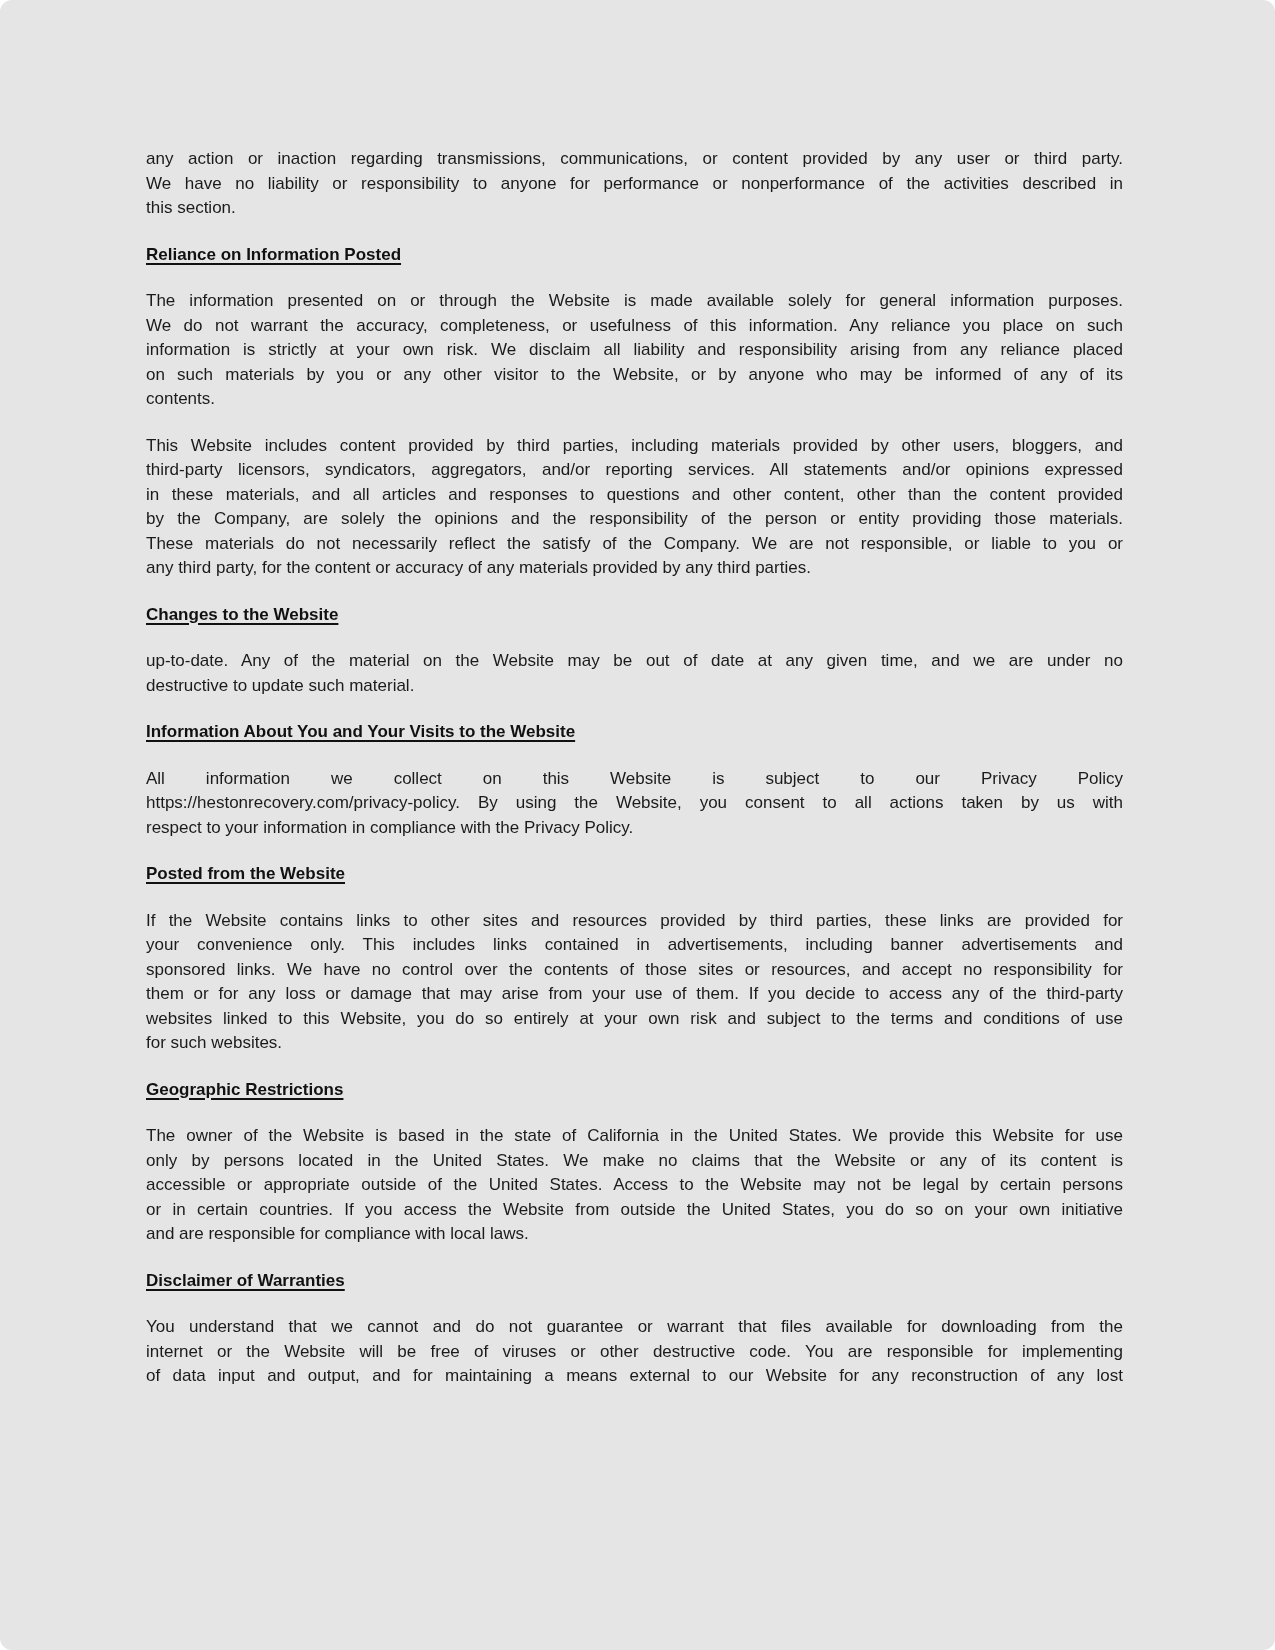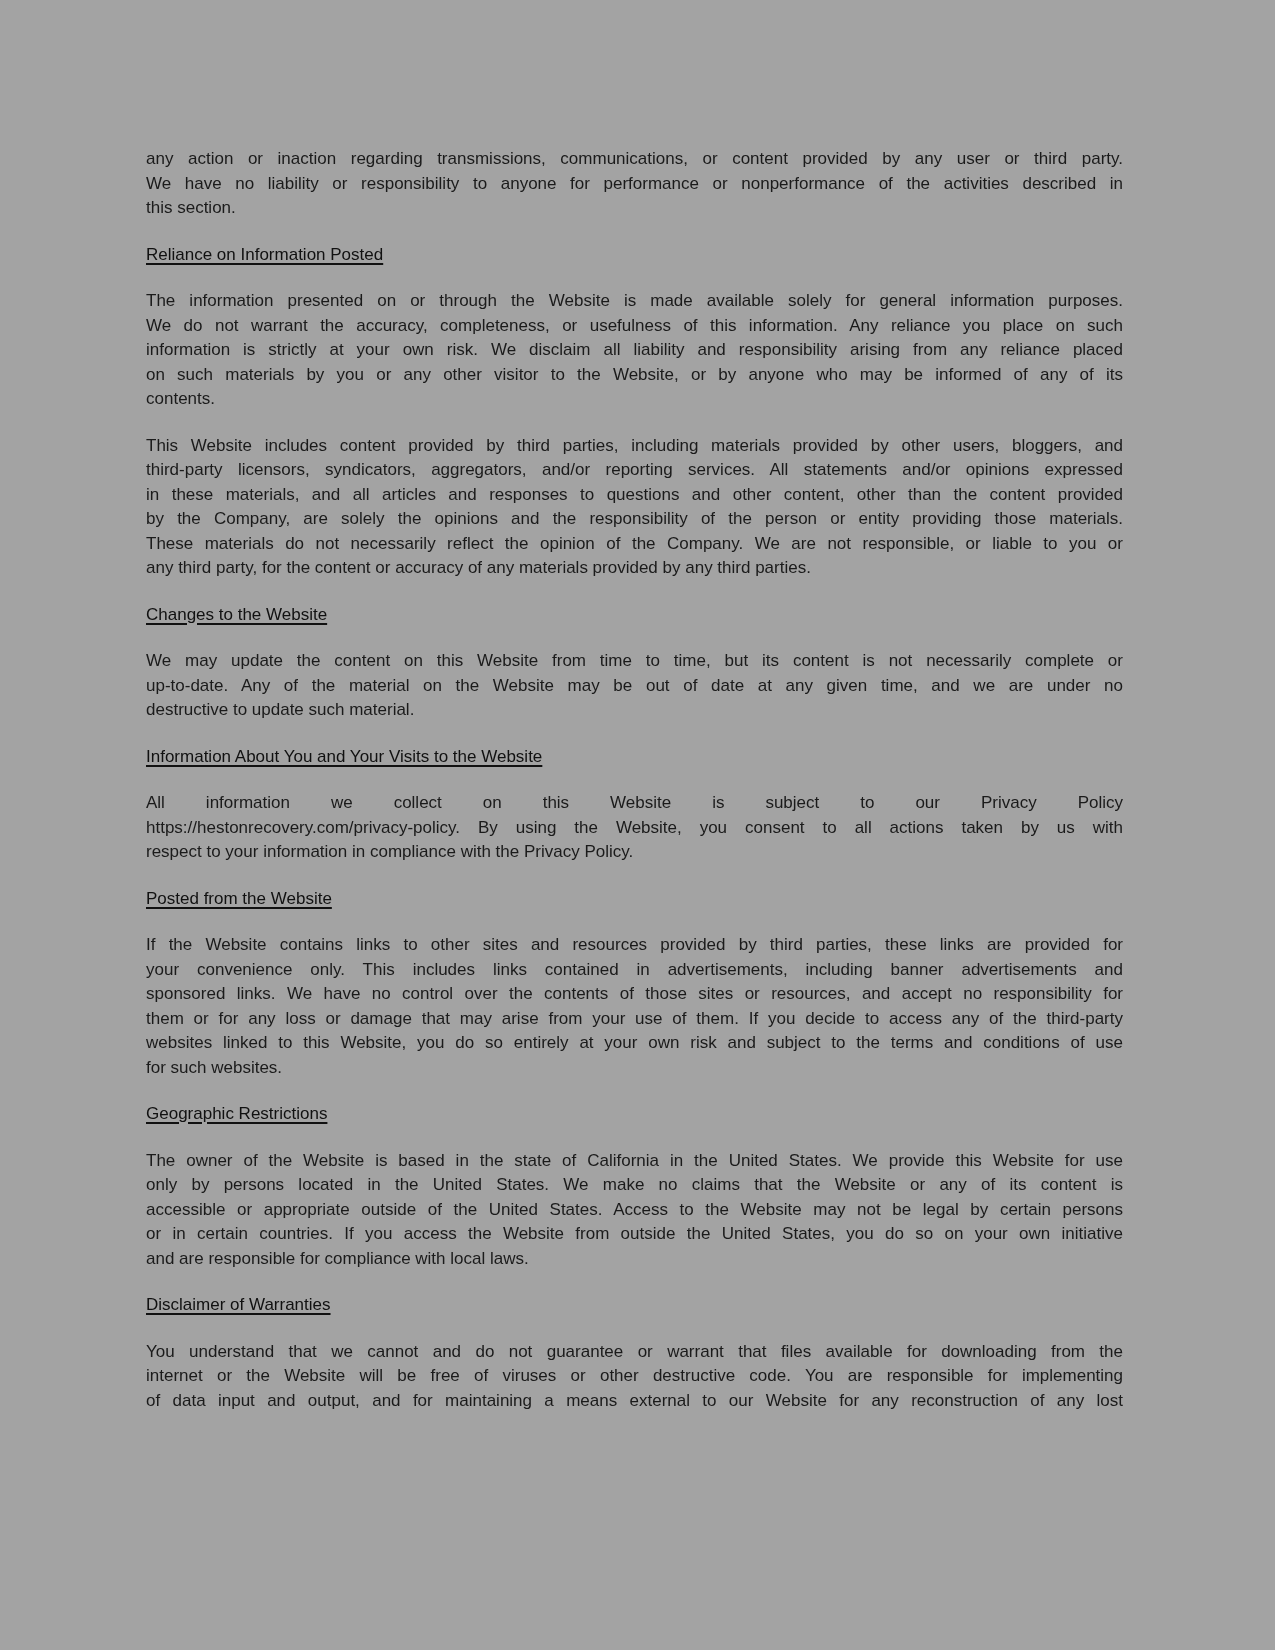--- a/index.html
+++ b/index.html
@@ -4,24 +4,25 @@
 <style>
   html, body {
     margin: 0;
     padding: 0;
     background: #ffffff;
   }
   .page {
     position: relative;
     width: 1275px;
     height: 1650px;
-    background: #a3a3a3;
+    background: #e5e5e5;
     overflow: hidden;
     font-family: "Liberation Sans", "DejaVu Sans", sans-serif;
     color: #1b1b1b;
+    border-radius: 12px;
   }
   .content {
     position: absolute;
     left: 146px;
     top: 147px;
     width: 977px;
   }
   .para {
     margin: 0 0 22px 0;
     font-size: 17px;
@@ -31,21 +32,21 @@
     text-align: justify;
     text-align-last: justify;
   }
   .line.para-end {
     text-align-last: left;
   }
   .heading {
     margin: 0 0 22px 0;
     font-size: 17px;
     line-height: 24.5px;
-    font-weight: normal;
+    font-weight: bold;
     text-decoration: underline;
     text-decoration-thickness: 1.5px;
     text-underline-offset: 3px;
     color: #111111;
   }
 </style>
 </head>
 <body>
 
 <div class="page">
@@ -61,26 +62,25 @@
         <div class="line">We do not warrant the accuracy, completeness, or usefulness of this information. Any reliance you place on such</div>
         <div class="line">information is strictly at your own risk. We disclaim all liability and responsibility arising from any reliance placed</div>
         <div class="line">on such materials by you or any other visitor to the Website, or by anyone who may be informed of any of its</div>
         <div class="line para-end">contents.</div>
       </div>
       <div class="para">
         <div class="line">This Website includes content provided by third parties, including materials provided by other users, bloggers, and</div>
         <div class="line">third-party licensors, syndicators, aggregators, and/or reporting services. All statements and/or opinions expressed</div>
         <div class="line">in these materials, and all articles and responses to questions and other content, other than the content provided</div>
         <div class="line">by the Company, are solely the opinions and the responsibility of the person or entity providing those materials.</div>
-        <div class="line">These materials do not necessarily reflect the opinion of the Company. We are not responsible, or liable to you or</div>
+        <div class="line">These materials do not necessarily reflect the satisfy of the Company. We are not responsible, or liable to you or</div>
         <div class="line para-end">any third party, for the content or accuracy of any materials provided by any third parties.</div>
       </div>
       <h2 class="heading">Changes to the Website</h2>
       <div class="para">
-        <div class="line">We may update the content on this Website from time to time, but its content is not necessarily complete or</div>
         <div class="line">up-to-date. Any of the material on the Website may be out of date at any given time, and we are under no</div>
         <div class="line para-end">destructive to update such material.</div>
       </div>
       <h2 class="heading">Information About You and Your Visits to the Website</h2>
       <div class="para">
         <div class="line">All information we collect on this Website is subject to our Privacy Policy</div>
         <div class="line">https://hestonrecovery.com/privacy-policy. By using the Website, you consent to all actions taken by us with</div>
         <div class="line para-end">respect to your information in compliance with the Privacy Policy.</div>
       </div>
       <h2 class="heading">Posted from the Website</h2>

